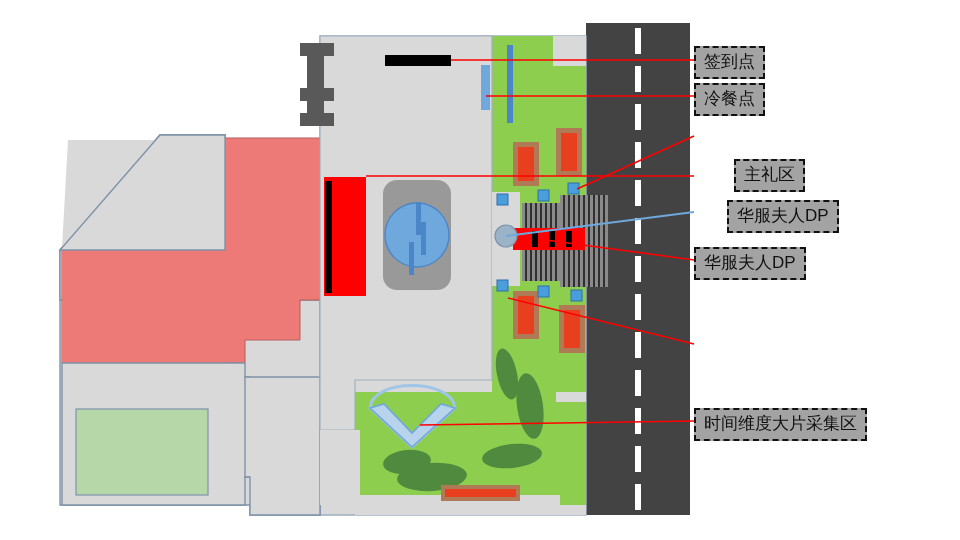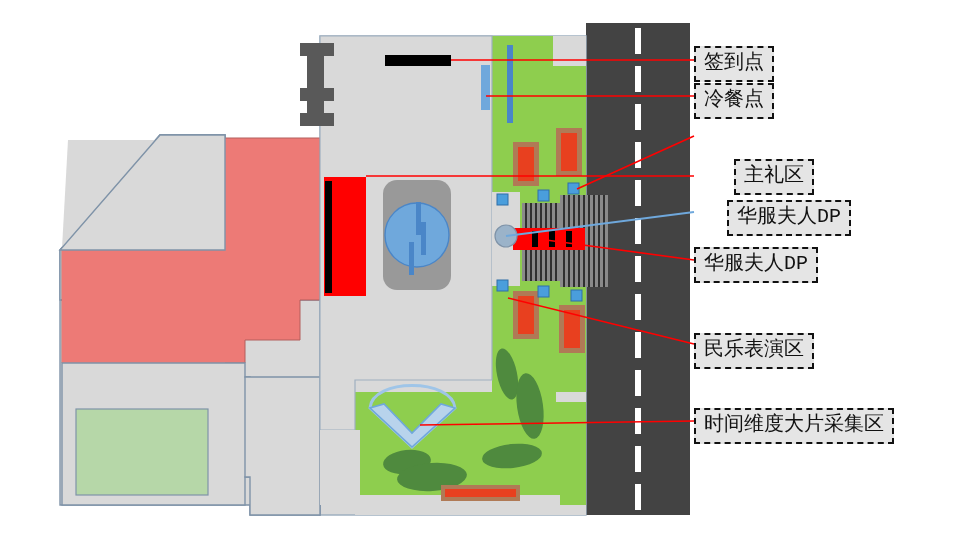--- a/index.html
+++ b/index.html
@@ -1,23 +1,23 @@
 <!DOCTYPE html>
 <html><head>
 <meta charset="utf-8">
 <style>
   html,body{margin:0;padding:0;background:#ffffff;}
   body{width:960px;height:540px;overflow:hidden;
        font-family:"DejaVu Sans","Liberation Sans",sans-serif;}
   #stage{position:relative;width:960px;height:540px;background:#ffffff;}
   #stage svg{position:absolute;left:0;top:0;}
-  .lbl{position:absolute;border:2px dashed #111111;background:#e5e5e5;
-       color:#111111;font-size:20px;line-height:1;
+  .lbl{position:absolute;border:2px dashed #111111;background:#a3a3a3;
+       color:#111111;font-size:17px;line-height:1;
        padding:5px 8px 7px 8px;white-space:nowrap;
-       font-family:Liberation Mono, monospace;}
+       font-family:Liberation Sans, sans-serif;}
 </style>
 </head>
 <body>
 
 <div id="stage">
 
 <svg width="960" height="540" viewBox="0 0 960 540">
 
   <g>
     <rect x="586" y="23" width="104" height="492" fill="#434343"></rect>
@@ -222,16 +222,15 @@
     <line x1="420" y1="425" x2="694" y2="421" stroke="#ff0000" stroke-width="1.6"></line>
   </g>
 
 </svg>
 
 <div class="lbl" style="left:694px;top:46px;">签到点</div>
 <div class="lbl" style="left:694px;top:83px;">冷餐点</div>
 <div class="lbl" style="left:694px;top:159px;margin-left:40px;">主礼区</div>
 <div class="lbl" style="left:727px;top:200px;">华服夫人DP</div>
 <div class="lbl" style="left:694px;top:247px;">华服夫人DP</div>
-<div class="lbl" style="left:694px;top:333px;">民乐表演区</div>
 <div class="lbl" style="left:694px;top:408px;">时间维度大片采集区</div>
 
 </div>
 
 </body></html>

